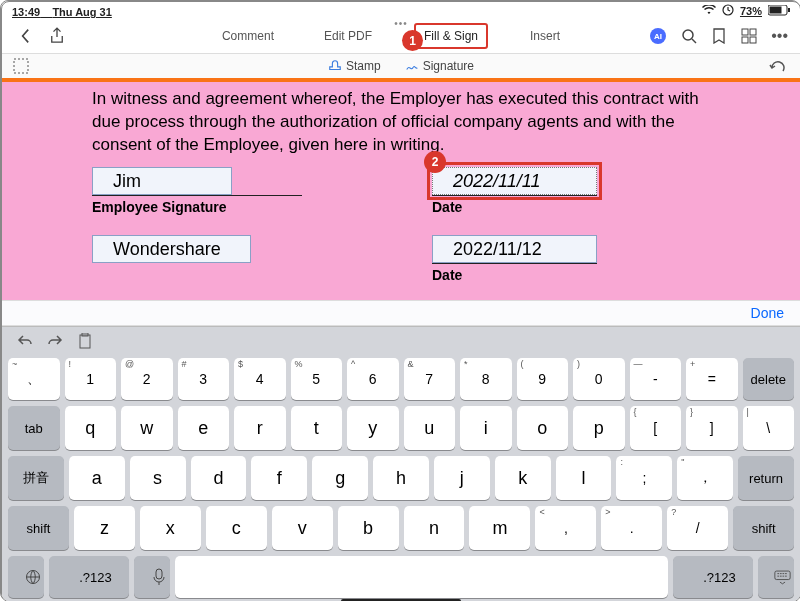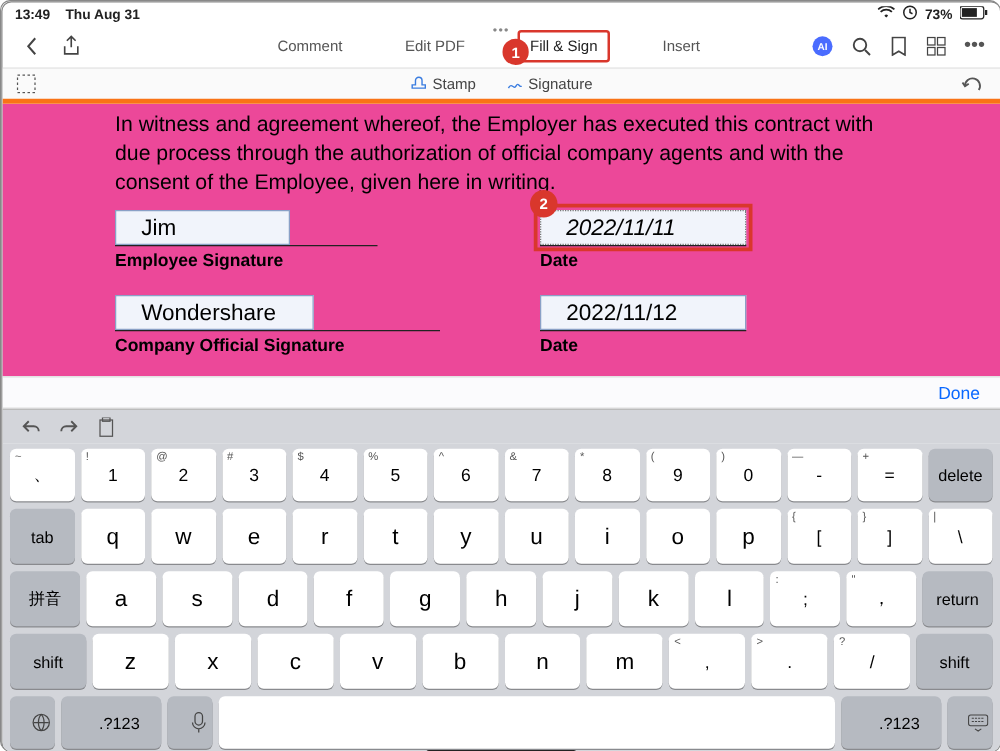--- a/index.html
+++ b/index.html
@@ -1,20 +1,20 @@
 <!DOCTYPE html>
 <html><head>
 <meta charset="utf-8">
 <style>
   * { box-sizing: border-box; margin: 0; padding: 0; }
   html, body { width: 800px; height: 601px; font-family: -apple-system, "Helvetica Neue", Arial, sans-serif; background:#fff; color:#000; overflow:hidden; border:1px solid #888; border-radius:8px; }
   body { position:relative; }
 
   
-  .statusbar { display:flex; justify-content:space-between; align-items:center; padding:2px 10px 0 10px; font-size:11px; font-weight:600; color:#222; }
+  .statusbar { display:flex; justify-content:space-between; align-items:flex-end; padding:2px 10px 0 10px; font-size:11px; font-weight:600; color:#222;text-decoration:underline; }
   .statusbar .right { display:flex; align-items:center; gap:6px; }
 
   
   .toolbar { display:grid; grid-template-columns:100px 1fr 120px; align-items:center; height:36px; border-bottom:1px solid #ddd; position:relative; }
   .toolbar .left { display:flex; gap:14px; align-items:center; padding-left:14px; }
   .toolbar .center { display:flex; justify-content:center; gap:34px; align-items:center; }
   .toolbar .right { display:flex; gap:14px; align-items:center; justify-content:flex-end; padding-right:12px;}
   .tab { font-size:12px; color:#555; padding:4px 8px; cursor:pointer; }
   .tab.active { background:#fff; border:2px solid #d9372c; border-radius:3px; color:#222;}
   .dots-top { position:absolute; left:50%; top:0; transform:translateX(-50%); font-size:10px; color:#888; letter-spacing:1px; }
@@ -22,21 +22,21 @@
   .badge-1 { position:absolute; width:21px; height:21px; border-radius:50%; background:#d9372c; color:#fff; font-size:12px; font-weight:700; display:flex; align-items:center; justify-content:center; top:12px; left:400px; z-index:5; }
 
   
   .toolbar2 { display:flex; justify-content:center; align-items:center; gap:24px; height:28px; border-bottom:4px solid #f97316; font-size:12px; color:#444; position:relative; background:#fafafa; }
   .toolbar2 .left-sel { position:absolute; left:10px; }
   .toolbar2 .undo-right { position:absolute; right:14px; }
   .stamp-item { display:flex; align-items:center; gap:4px; cursor:pointer; }
   .stamp-item svg { width:14px; height:14px; }
 
   
-  .doc { padding:6px 90px 10px 90px; font-size:17px; line-height:1.35; background:#ec4899; height:218px; }
+  .doc { padding:6px 90px 10px 90px; font-size:17px; line-height:1.35; background:#f9a8d4; height:218px; }
   .row { display:flex; gap:80px; margin-top:10px; position:relative; }
   .field-col { flex-basis:260px; }
   .field-box { border:1px solid #8aa0c6; background:#f1f4fb; padding:2px 20px; font-size:18px; font-weight:500; height:28px; display:flex; align-items:center; }
   .field-label { font-weight:700; font-size:14px; margin-top:0; border-top:1px solid #222; padding-top:2px; }
   .date-col { flex-basis:200px; }
   .highlighted { outline:3px solid #d9372c; outline-offset:2px; border:1px dotted #777;font-style:italic; }
   .badge-2 { position:absolute; width:22px; height:22px; border-radius:50%; background:#d9372c; color:#fff; font-size:12px; font-weight:700; display:flex; align-items:center; justify-content:center; top:-16px; left:332px; z-index:5; }
 
   
   .donebar { display:flex; justify-content:flex-end; align-items:center; height:26px; border-top:1px solid #ddd; border-bottom:1px solid #ddd; padding-right:16px; font-size:14px; color:#0a68ff; background:#fbfbfd; }
@@ -183,21 +183,20 @@
     </div>
     <div class="date-col">
       <div class="field-box highlighted" style="width:165px">2022/11/11</div>
       <div class="field-label" style="width:165px">Date</div>
     </div>
   </div>
 
   <div class="row" style="margin-top:18px;">
     <div class="field-col">
       <div class="field-box" style="width:159px">Wondershare</div>
-      <div class="field-label" style="width:260px">Company Official Signature</div>
     </div>
     <div class="date-col">
       <div class="field-box" style="width:165px">2022/11/12</div>
       <div class="field-label" style="width:165px">Date</div>
     </div>
   </div>
 </div>
 
 <div class="donebar">
   <span>Done</span>

